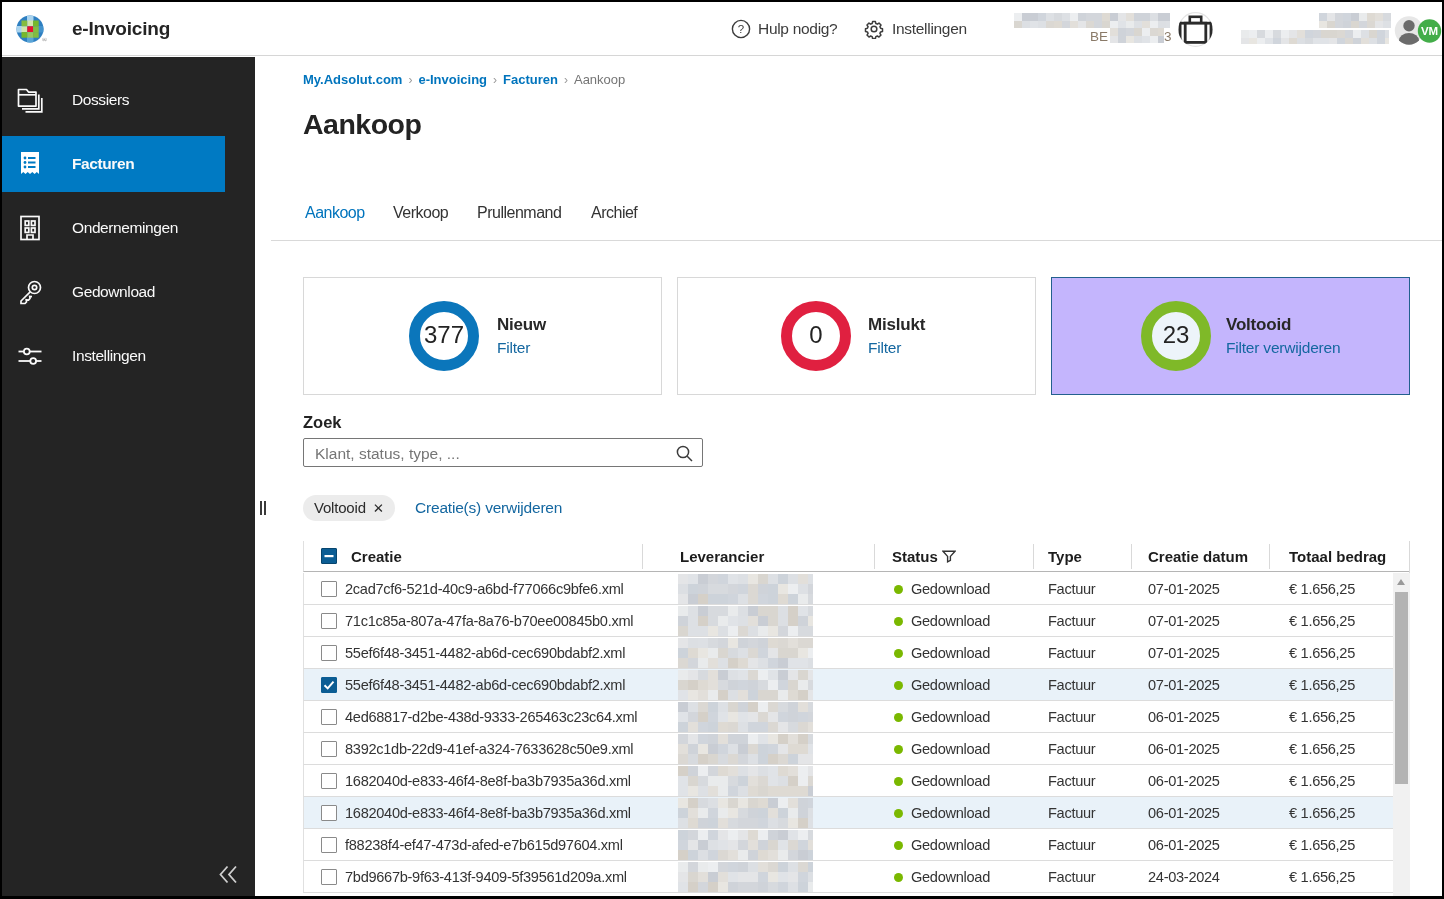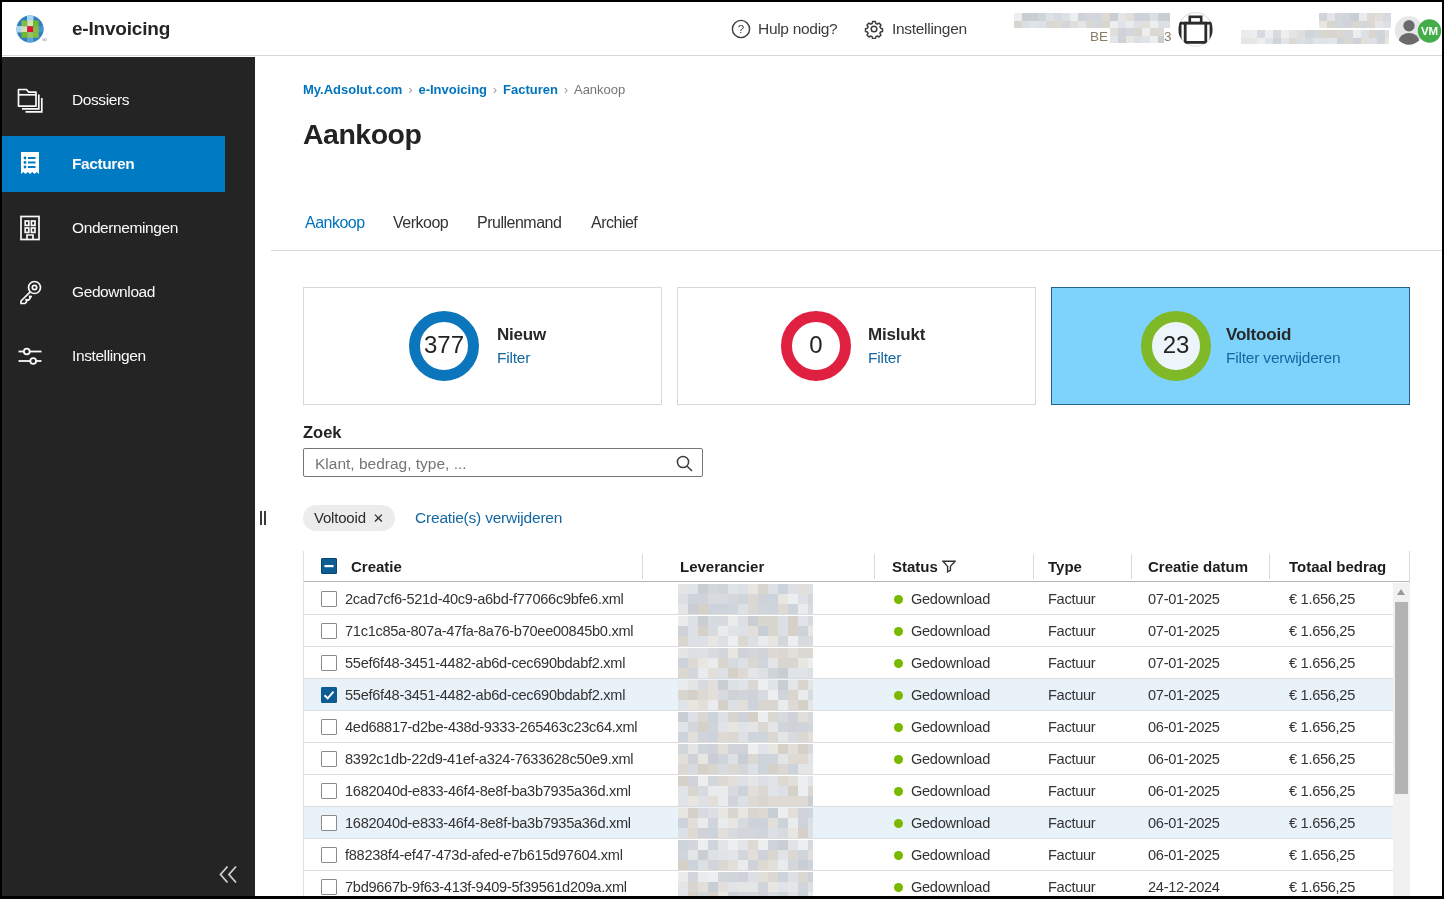--- a/index.html
+++ b/index.html
@@ -17,31 +17,31 @@
 .hdr-item{font-size:15.5px;letter-spacing:-0.3px;color:#3c3c3c;}
 
 #sidebar{left:2px;top:57px;width:253px;height:839px;background:#242424;z-index:5;}
 .navitem{position:absolute;left:0;width:223px;height:56px;color:#fafafa;}
 .navitem .nlabel{position:absolute;left:70px;top:19px;font-size:15.5px;letter-spacing:-0.4px;}
 .navitem.active{background:#007ac3;}
 .navitem.active .nlabel{font-weight:700;}
 .navicon{position:absolute;left:14px;top:14px;width:28px;height:28px;}
 
 
-#main{left:255px;top:67px;width:1187px;height:611px;background:#fff;}
+#main{left:255px;top:57px;width:1187px;height:611px;background:#fff;}
 .crumb{font-size:13px;font-weight:700;color:#0074bd;text-decoration:none;}
 .crumb.last{color:#757575;font-weight:400;}
 .crumbsep{color:#9a9a9a;font-size:12px;margin:0 6px;}
 #pagetitle{left:48px;top:51px;font-size:28.5px;font-weight:700;color:#232323;letter-spacing:-0.5px;}
 .tab{position:absolute;top:147px;font-size:16px;letter-spacing:-0.5px;color:#333;}
 .tab.active{color:#0074bd;}
 #tabline{left:16px;top:183px;width:1171px;height:1px;background:#d9d9d9;}
 
 .card{position:absolute;top:220px;width:359px;height:118px;border:1px solid #d8d8d8;background:#fff;}
-.card.sel{border:1px solid #23608e;background:#7dd3fc;}
+.card.sel{border:1px solid #23608e;background:#c4b5fd;}
 .ringnum{position:absolute;top:23px;width:70px;height:70px;}
 .cardlabel{position:absolute;top:37px;font-size:17px;font-weight:600;color:#282828;letter-spacing:-0.2px;}
 .cardlink{position:absolute;top:61px;font-size:15.5px;color:#1467a0;letter-spacing:-0.2px;}
 
 #zoeklabel{left:48px;top:356px;font-size:16.5px;font-weight:700;color:#232323;}
 #searchbox{left:48px;top:381px;width:400px;height:29px;border:1px solid #767676;border-radius:2px;background:#fff;}
 #searchph{left:11px;top:6px;font-size:15.5px;color:#757575;}
 
 #handle{left:5px;top:444px;width:6px;height:14px;border-left:2px solid #3a3a3a;border-right:2px solid #3a3a3a;}
 #chip{left:48px;top:438px;height:26px;border-radius:13px;background:#ececec;color:#2b2b2b;font-size:15px;letter-spacing:-0.2px;padding:4px 11px 12px 11px;}
@@ -355,21 +355,21 @@
     <svg class="ringnum" style="left:89px" viewBox="0 0 70 70">
         <circle cx="35" cy="35" r="29.5" fill="#edf4fa" stroke="#7fb928" stroke-width="11"></circle>
       </svg>
     <span class="abs" style="left:89px;top:43px;width:70px;text-align:center;font-size:24px;color:#232323">23</span>
     <div class="cardlabel" style="left:174px">Voltooid</div>
     <div class="cardlink" style="left:174px">Filter verwijderen</div>
   </div>
 
   <div class="abs" id="zoeklabel">Zoek</div>
   <div class="abs" id="searchbox">
-    <div class="abs" id="searchph">Klant, bedrag, type, ...</div>
+    <div class="abs" id="searchph">Klant, status, type, ...</div>
     <svg class="abs" style="left:372px;top:6px" width="17" height="17" viewBox="0 0 17 17" fill="none" stroke="#3c3c3c" stroke-width="1.5">
       <circle cx="7" cy="7" r="5.6"></circle>
         <path d="M11.2 11.2 L16 16"></path>
     </svg>
   </div>
 
   <div class="abs" id="handle"></div>
   <div class="abs" id="chip">Voltooid<span id="chipx">✕</span></div>
   <div class="abs" id="filterlink">Creatie(s) verwijderen</div>
 
@@ -920,21 +920,21 @@
             <rect x="80" y="20" width="10" height="10" fill="#cfd3d9"></rect>
             <rect x="90" y="20" width="10" height="10" fill="#d7dade"></rect>
             <rect x="100" y="20" width="10" height="10" fill="#d0d5dc"></rect>
             <rect x="110" y="20" width="10" height="10" fill="#dde0e4"></rect>
             <rect x="120" y="20" width="10" height="10" fill="#cdd3da"></rect>
             <rect x="130" y="20" width="10" height="10" fill="#e9ebec"></rect>
           </svg></div>
         <div class="dot"></div>
         <div class="cell" style="left:607px">Gedownload</div>
         <div class="cell" style="left:744px">Factuur</div>
-        <div class="cell" style="left:844px">24-12-2024</div>
+        <div class="cell" style="left:844px">24-03-2024</div>
         <div class="cell" style="left:985px">€ 1.656,25</div>
       </div>
     <div style="position:absolute;left:1106px;top:0;width:1px;height:355px;background:#d9d9d9"></div>
       <div id="sbtrack">
         <div id="sbarrow"></div>
         <div id="sbthumb"></div>
       </div>
   </div>
 </div>
 

